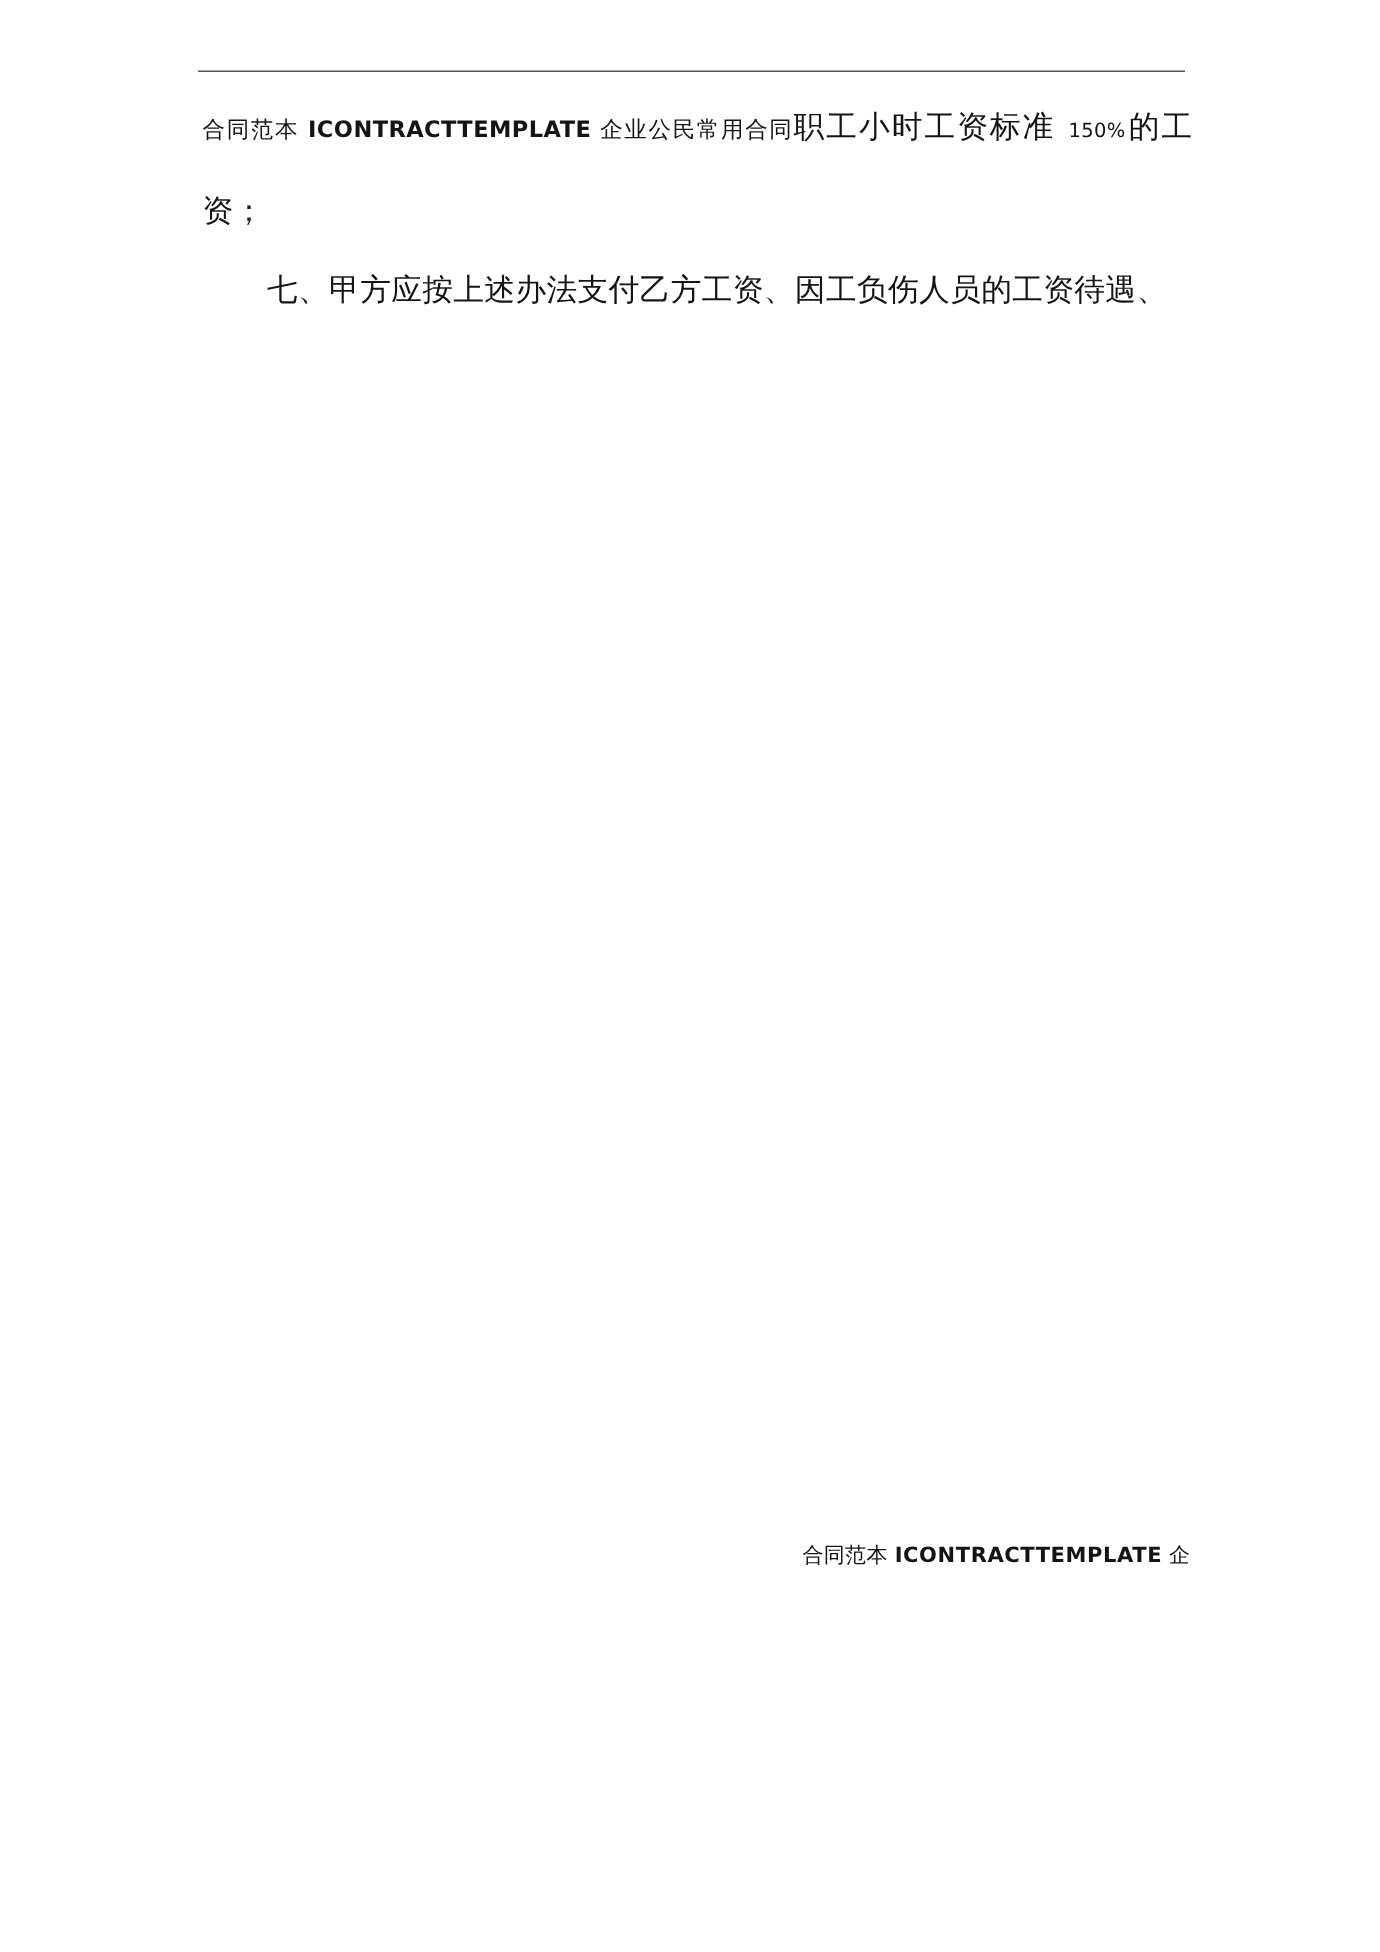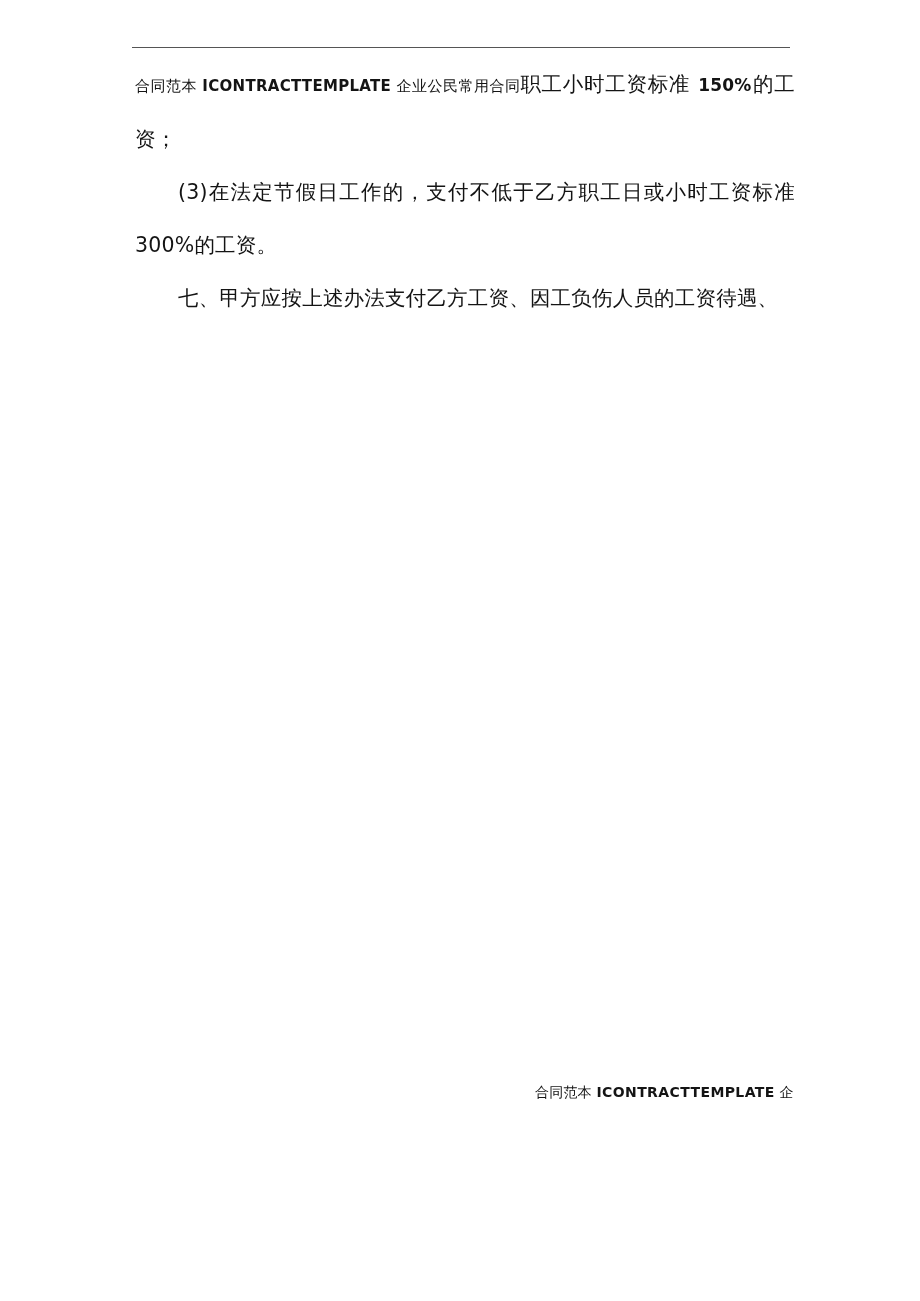--- a/index.html
+++ b/index.html
@@ -51,38 +51,38 @@
   .run-small {
     font-size: 15px;
     letter-spacing: 0px;
     vertical-align: baseline;
   }
   .run-small b, .run-small .latin {
     font-weight: 700;
     letter-spacing: 0.3px;
   }
   .run-pct {
-    font-size: 17px;
-    font-weight: 700;
+    font-size: 13px;
+    font-weight: 400;
     letter-spacing: 0.2px;
     padding: 0 1px;
   }
   .run-sub {
     font-size: 12px;
     vertical-align: -3px;
     padding: 0 2px;
   }
   .run-marker {
     font-size: 15px;
     font-weight: 700;
   }
   .footer-note {
     position: absolute;
     left: 535px;
-    top: 1084px;
+    top: 1028px;
     font-size: 14px;
     color: #141414;
     letter-spacing: 0.2px;
     white-space: nowrap;
   }
   .footer-note .latin {
     font-weight: 700;
     letter-spacing: 0.4px;
   }
 </style>
@@ -91,21 +91,20 @@
 
 <div class="page">
 
   <div class="header-rule"></div>
 
   <div class="doc-body">
 
     <p class="para"><span class="run-small"><span>合同范本 </span><span class="latin">ICONTRACTTEMPLATE</span><span> 企业公民常用合同</span></span><span>职工小时工资标准 </span><span class="run-pct">150%</span><span>的工资；</span></p>
 
 
-    <p class="para indent">(3)在法定节假日工作的，支付不低于乙方职工日或小时工资标准 300%的工资。</p>
 
 
 
 
 
     <p class="para indent">七、甲方应按上述办法支付乙方工资、因工负伤人员的工资待遇、</p>
 
   </div>
 
   <div class="footer-note"><span>合同范本 </span><span class="latin">ICONTRACTTEMPLATE</span><span> 企</span></div>

